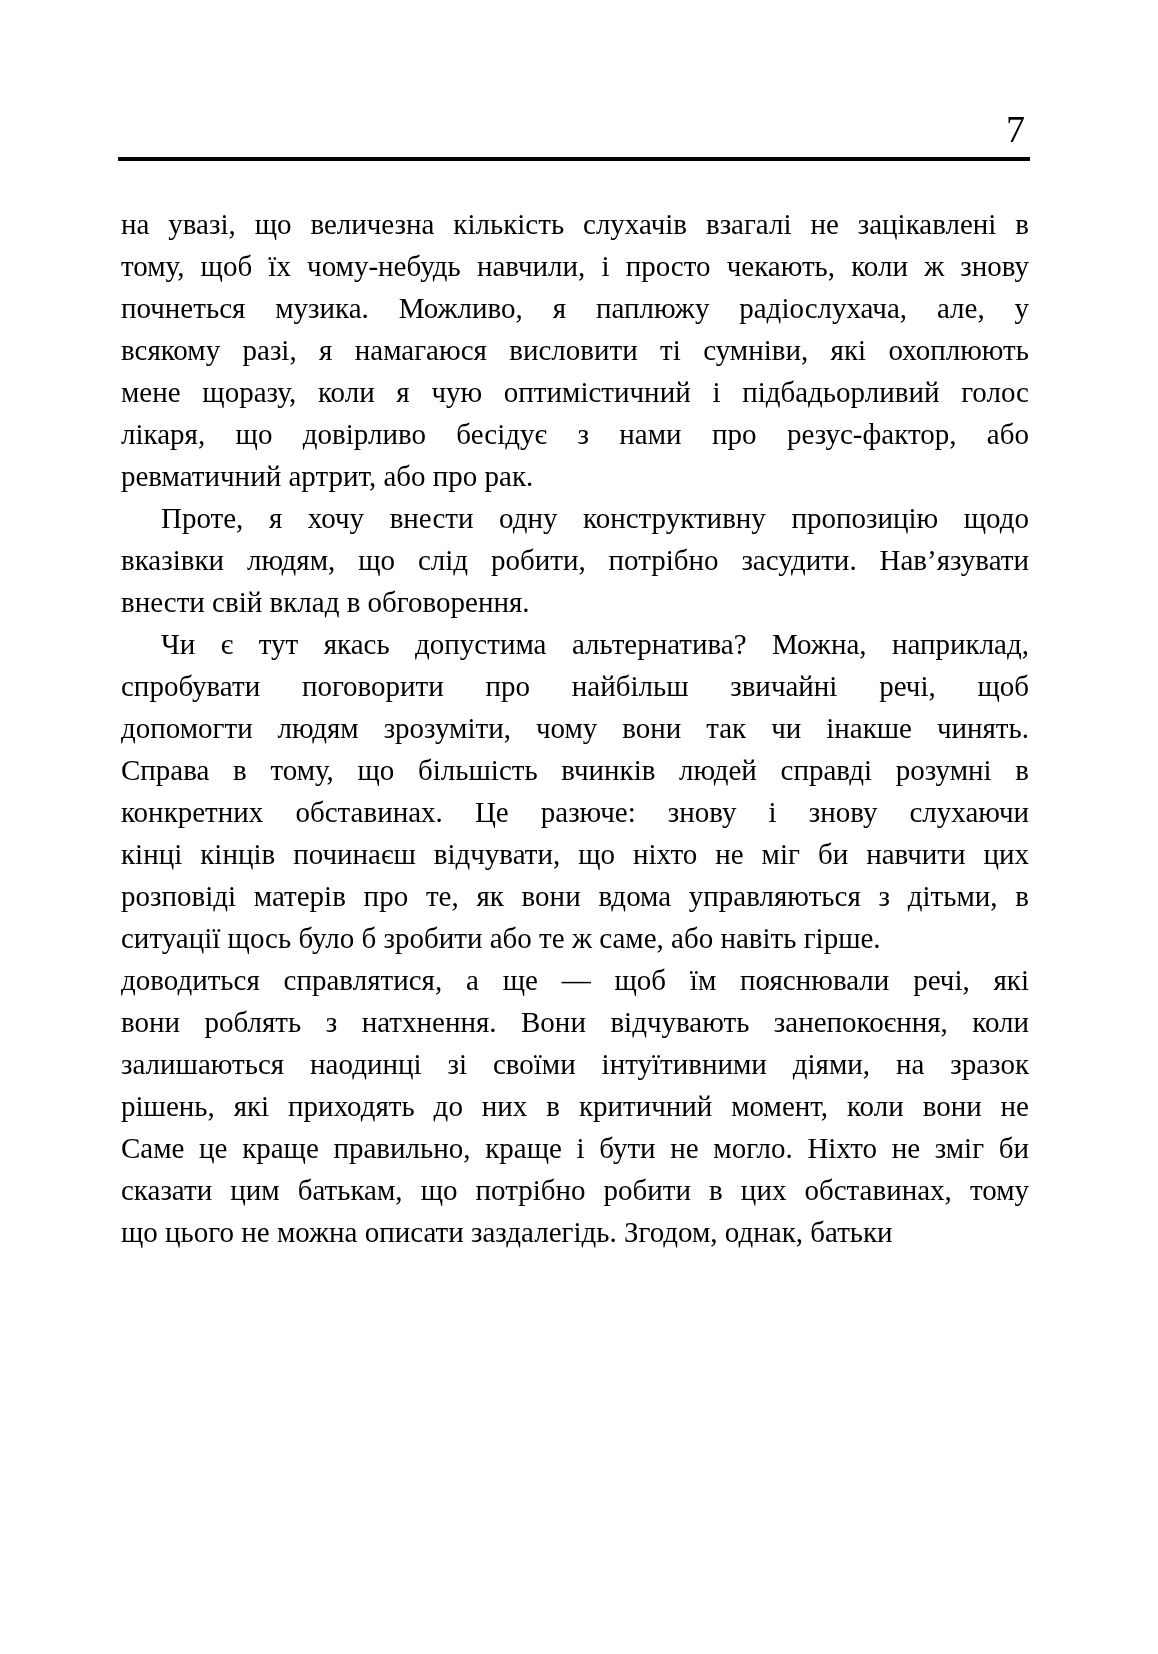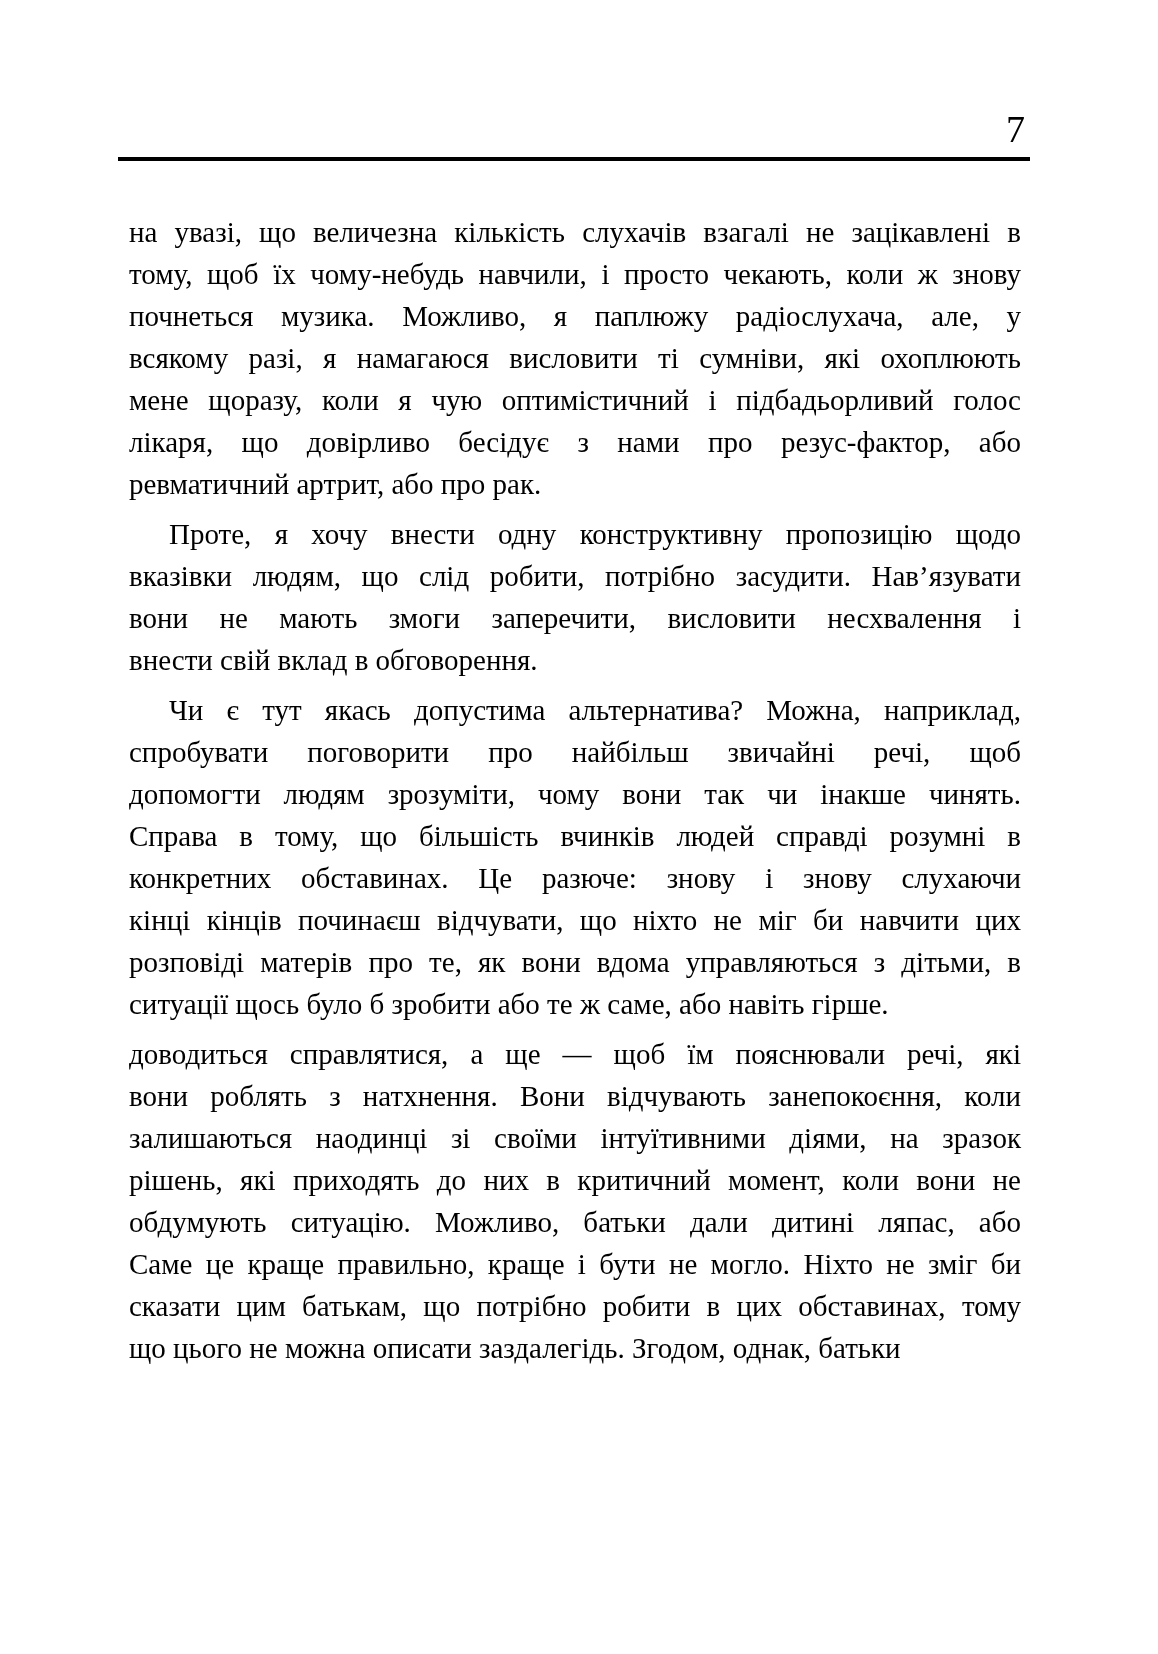--- a/index.html
+++ b/index.html
@@ -38,21 +38,21 @@
   }
   .page-body {
     position: absolute;
     left: 121px;
     width: 908px;
     top: 203px;
     font-size: 29px;
     line-height: 42px;
   }
   .para {
-    margin: 8px;
+    margin: 0;
   }
   .line {
     text-align: justify;
     text-align-last: justify;
     -moz-text-align-last: justify;
     white-space: normal;
   }
   .line.last {
     text-align-last: left;
     -moz-text-align-last: left;
@@ -75,37 +75,35 @@
         <div class="line">тому, щоб їх чому-небудь навчили, і просто чекають, коли ж знову</div>
         <div class="line">почнеться музика. Можливо, я паплюжу радіослухача, але, у</div>
         <div class="line">всякому разі, я намагаюся висловити ті сумніви, які охоплюють</div>
         <div class="line">мене щоразу, коли я чую оптимістичний і підбадьорливий голос</div>
         <div class="line">лікаря, що довірливо бесідує з нами про резус-фактор, або</div>
         <div class="line last">ревматичний артрит, або про рак.</div>
       </div>
       <div class="para">
         <div class="line indent">Проте, я хочу внести одну конструктивну пропозицію щодо</div>
         <div class="line">вказівки людям, що слід робити, потрібно засудити. Нав’язувати</div>
-        <div class="line">вони не мають змоги заперечити, висловити несхвалення і</div>
         <div class="line last">внести свій вклад в обговорення.</div>
       </div>
       <div class="para">
         <div class="line indent">Чи є тут якась допустима альтернатива? Можна, наприклад,</div>
         <div class="line">спробувати поговорити про найбільш звичайні речі, щоб</div>
         <div class="line">допомогти людям зрозуміти, чому вони так чи інакше чинять.</div>
         <div class="line">Справа в тому, що більшість вчинків людей справді розумні в</div>
         <div class="line">конкретних обставинах. Це разюче: знову і знову слухаючи</div>
         <div class="line">кінці кінців починаєш відчувати, що ніхто не міг би навчити цих</div>
         <div class="line">розповіді матерів про те, як вони вдома управляються з дітьми, в</div>
         <div class="line last">ситуації щось було б зробити або те ж саме, або навіть гірше.</div>
       </div>
       <div class="para">
         <div class="line">доводиться справлятися, а ще — щоб їм пояснювали речі, які</div>
         <div class="line">вони роблять з натхнення. Вони відчувають занепокоєння, коли</div>
         <div class="line">залишаються наодинці зі своїми інтуїтивними діями, на зразок</div>
         <div class="line">рішень, які приходять до них в критичний момент, коли вони не</div>
-        <div class="line">обдумують ситуацію. Можливо, батьки дали дитині ляпас, або</div>
         <div class="line">Саме це краще правильно, краще і бути не могло. Ніхто не зміг би</div>
         <div class="line">сказати цим батькам, що потрібно робити в цих обставинах, тому</div>
         <div class="line last">що цього не можна описати заздалегідь. Згодом, однак, батьки</div>
       </div>
     </div>
 </div>
 
 </body></html>

